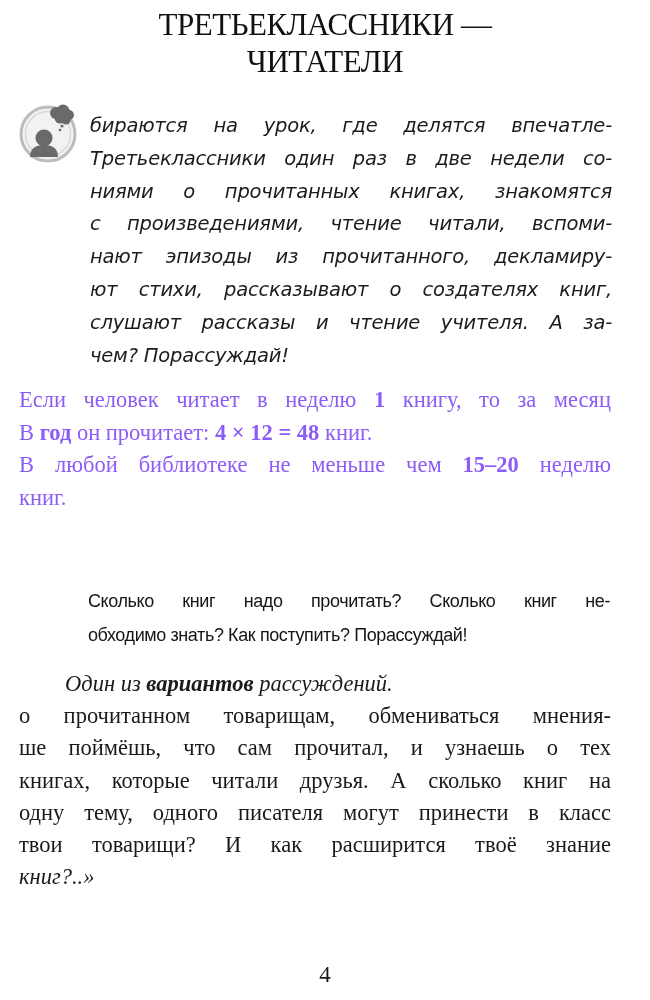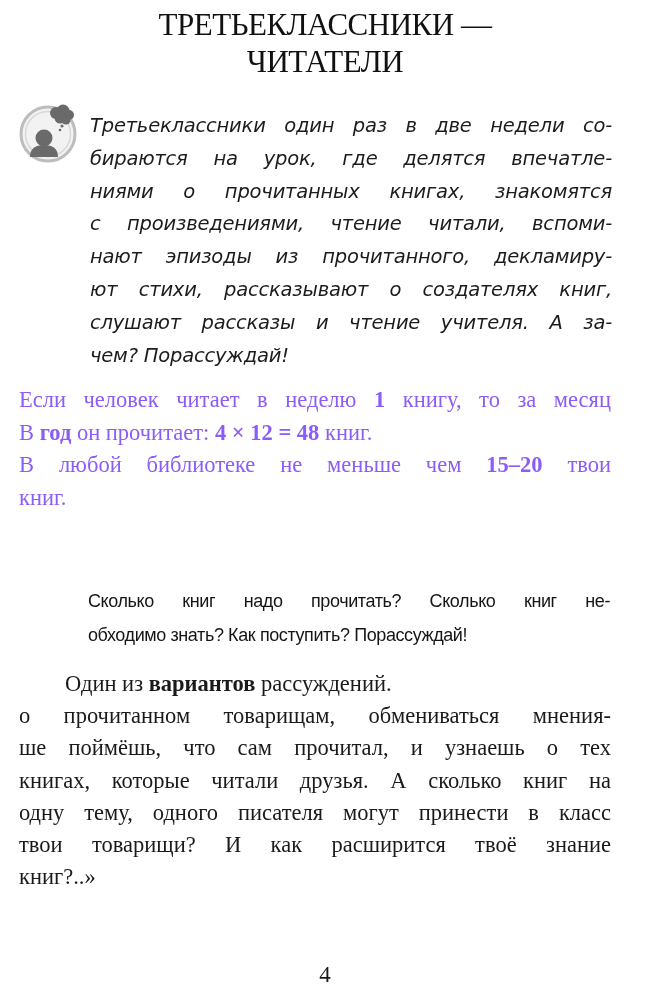--- a/index.html
+++ b/index.html
@@ -40,21 +40,21 @@
   }
   .question span { display: block; white-space: nowrap; text-align-last: justify; }
   .question span.last { text-align-last: left; }
 
   .reason {
     position: absolute; left: 19px; top: 668px; width: 592px;
     font-family: "Liberation Serif", serif; font-size: 22.5px; line-height: 32.2px; color: #1a1a1a;
   }
   .reason .ln { display: block; white-space: nowrap; text-align: justify; text-align-last: justify; }
   .reason .ln.indent { padding-left: 46px; }
-  .reason .ln.left { text-align-last: left; }
+  .reason .ln.left { text-align-last: left; font-style: italic; }
   .reason b { font-weight: bold; }
 
   .page-number {
     position: absolute; left: 0; top: 962px; width: 650px; text-align: center;
     font-family: "Liberation Serif", serif; font-size: 23px; color: #1a1a1a;
   }
 </style>
 </head>
 <body>
 
@@ -77,34 +77,34 @@
         <circle cx="48" cy="20" r="4.5"></circle>
         <circle cx="44" cy="26" r="1.6"></circle>
         <circle cx="42" cy="30" r="1.3"></circle>
         <circle cx="26" cy="38" r="8.5"></circle>
         <path d="M12 57 Q12 45 26 45 Q40 45 40 57 Z"></path>
       </g>
     </svg>
   </div>
 
   <div class="intro">
+    <span>бираются на урок, где делятся впечатле-</span>
     <span>Третьеклассники один раз в две недели со-</span>
-    <span>бираются на урок, где делятся впечатле-</span>
     <span>ниями о прочитанных книгах, знакомятся</span>
     <span>с произведениями, чтение читали, вспоми-</span>
     <span>нают эпизоды из прочитанного, декламиру-</span>
     <span>ют стихи, рассказывают о создателях книг,</span>
     <span>слушают рассказы и чтение учителя. А за-</span>
     <span class="last">чем? Порассуждай!</span>
   </div>
 
   <div class="calc">
     <span class="ln j"><span>Если человек читает в неделю </span><b>1</b><span> книгу, то за месяц</span></span>
     <span class="ln"><span>В </span><b>год</b><span> он прочитает: </span><b>4 × 12 = 48</b><span> книг.</span></span>
-    <span class="ln j"><span>В любой библиотеке не меньше чем </span><b>15–20</b><span> твои</span></span>
+    <span class="ln j"><span>В любой библиотеке не меньше чем </span><b>15–20</b><span> неделю</span></span>
     <span class="ln">книг.</span>
   </div>
 
   <div class="question">
     <span>Сколько книг надо прочитать? Сколько книг не-</span>
     <span class="last">обходимо знать? Как поступить? Порассуждай!</span>
   </div>
 
   <div class="reason">
     <span class="ln indent left"><span>Один из </span><b>вариантов</b><span> рассуждений.</span></span>

